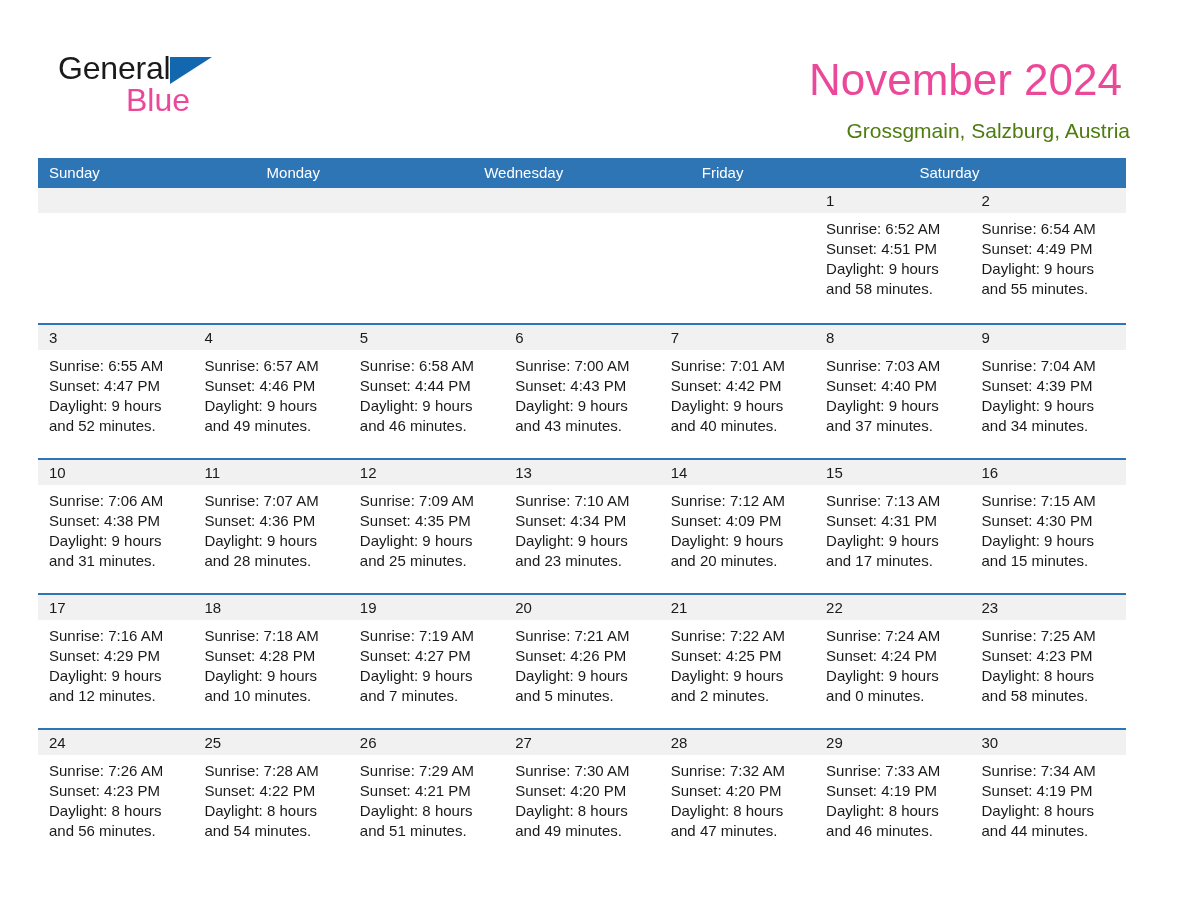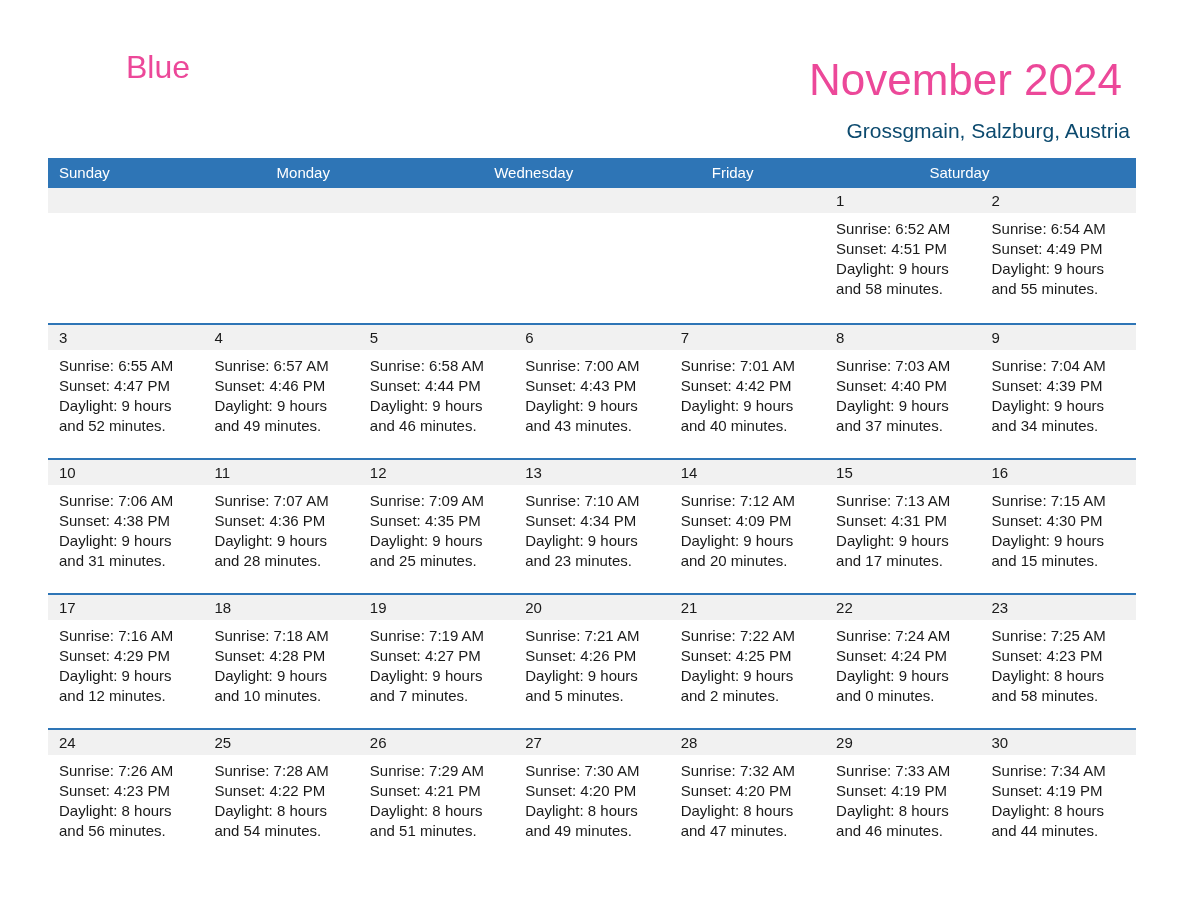--- a/index.html
+++ b/index.html
@@ -77,29 +77,29 @@
   .month-title {
     font-size: 44px;
     line-height: 48px;
     color: #ec4899;
     font-weight: normal;
     margin: 8px;
   }
   .location {
     font-size: 21px;
     line-height: 26px;
-    color: #0c4a6e;
+    color: #4d7c0f;
     margin: 14px 0 0 0;
     font-weight: normal;
   }
 
   
   .calendar {
     position: absolute;
-    left: 48px;
+    left: 38px;
     top: 158px;
     width: 1088px;
   }
 
   .weekday-row {
     display: flex;
     background: #2E75B6;
     height: 30px;
   }
   .weekday {
@@ -156,20 +156,23 @@
   }
 </style>
 </head>
 <body>
 
 <div class="page">
 
   <div class="header">
 
     <div class="brand">
+      <div class="brand-line1">
+        <span class="brand-general">General</span><span class="brand-triangle"></span>
+      </div>
       <div class="brand-line2">Blue</div>
     </div>
 
     <div class="title-block">
       <h1 class="month-title">November 2024</h1>
       <h2 class="location">Grossgmain, Salzburg, Austria</h2>
     </div>
 
   </div>
 

